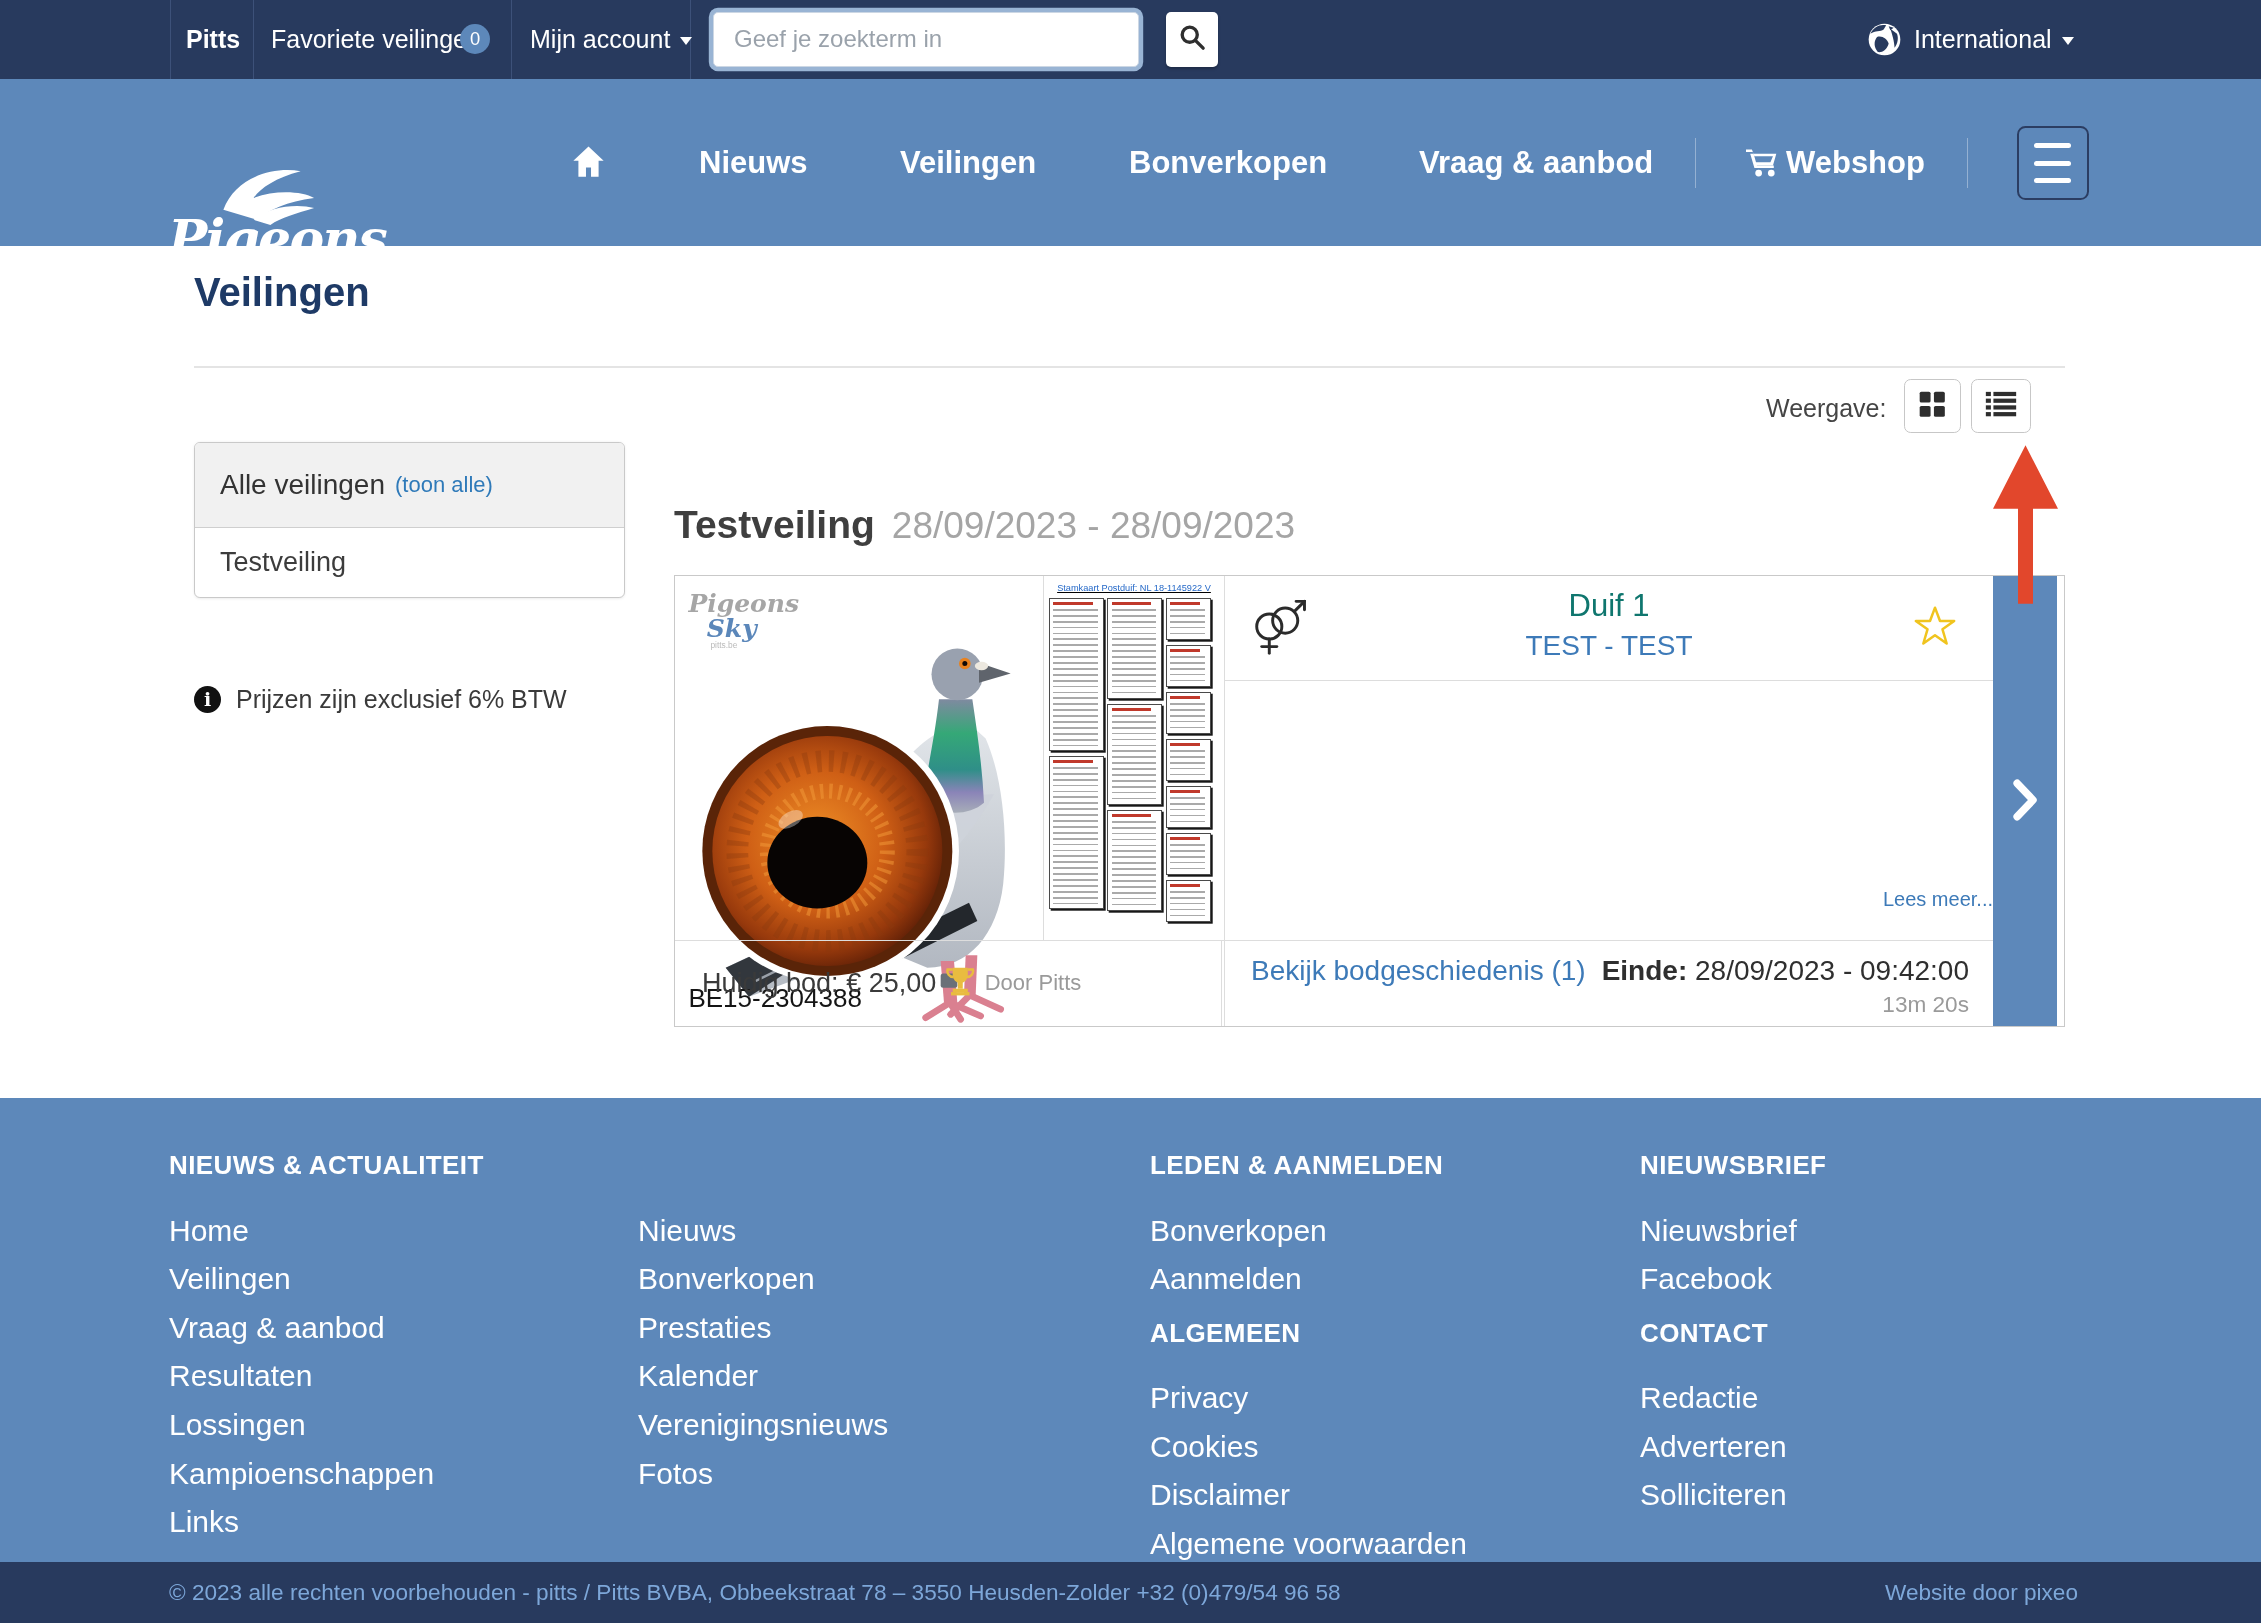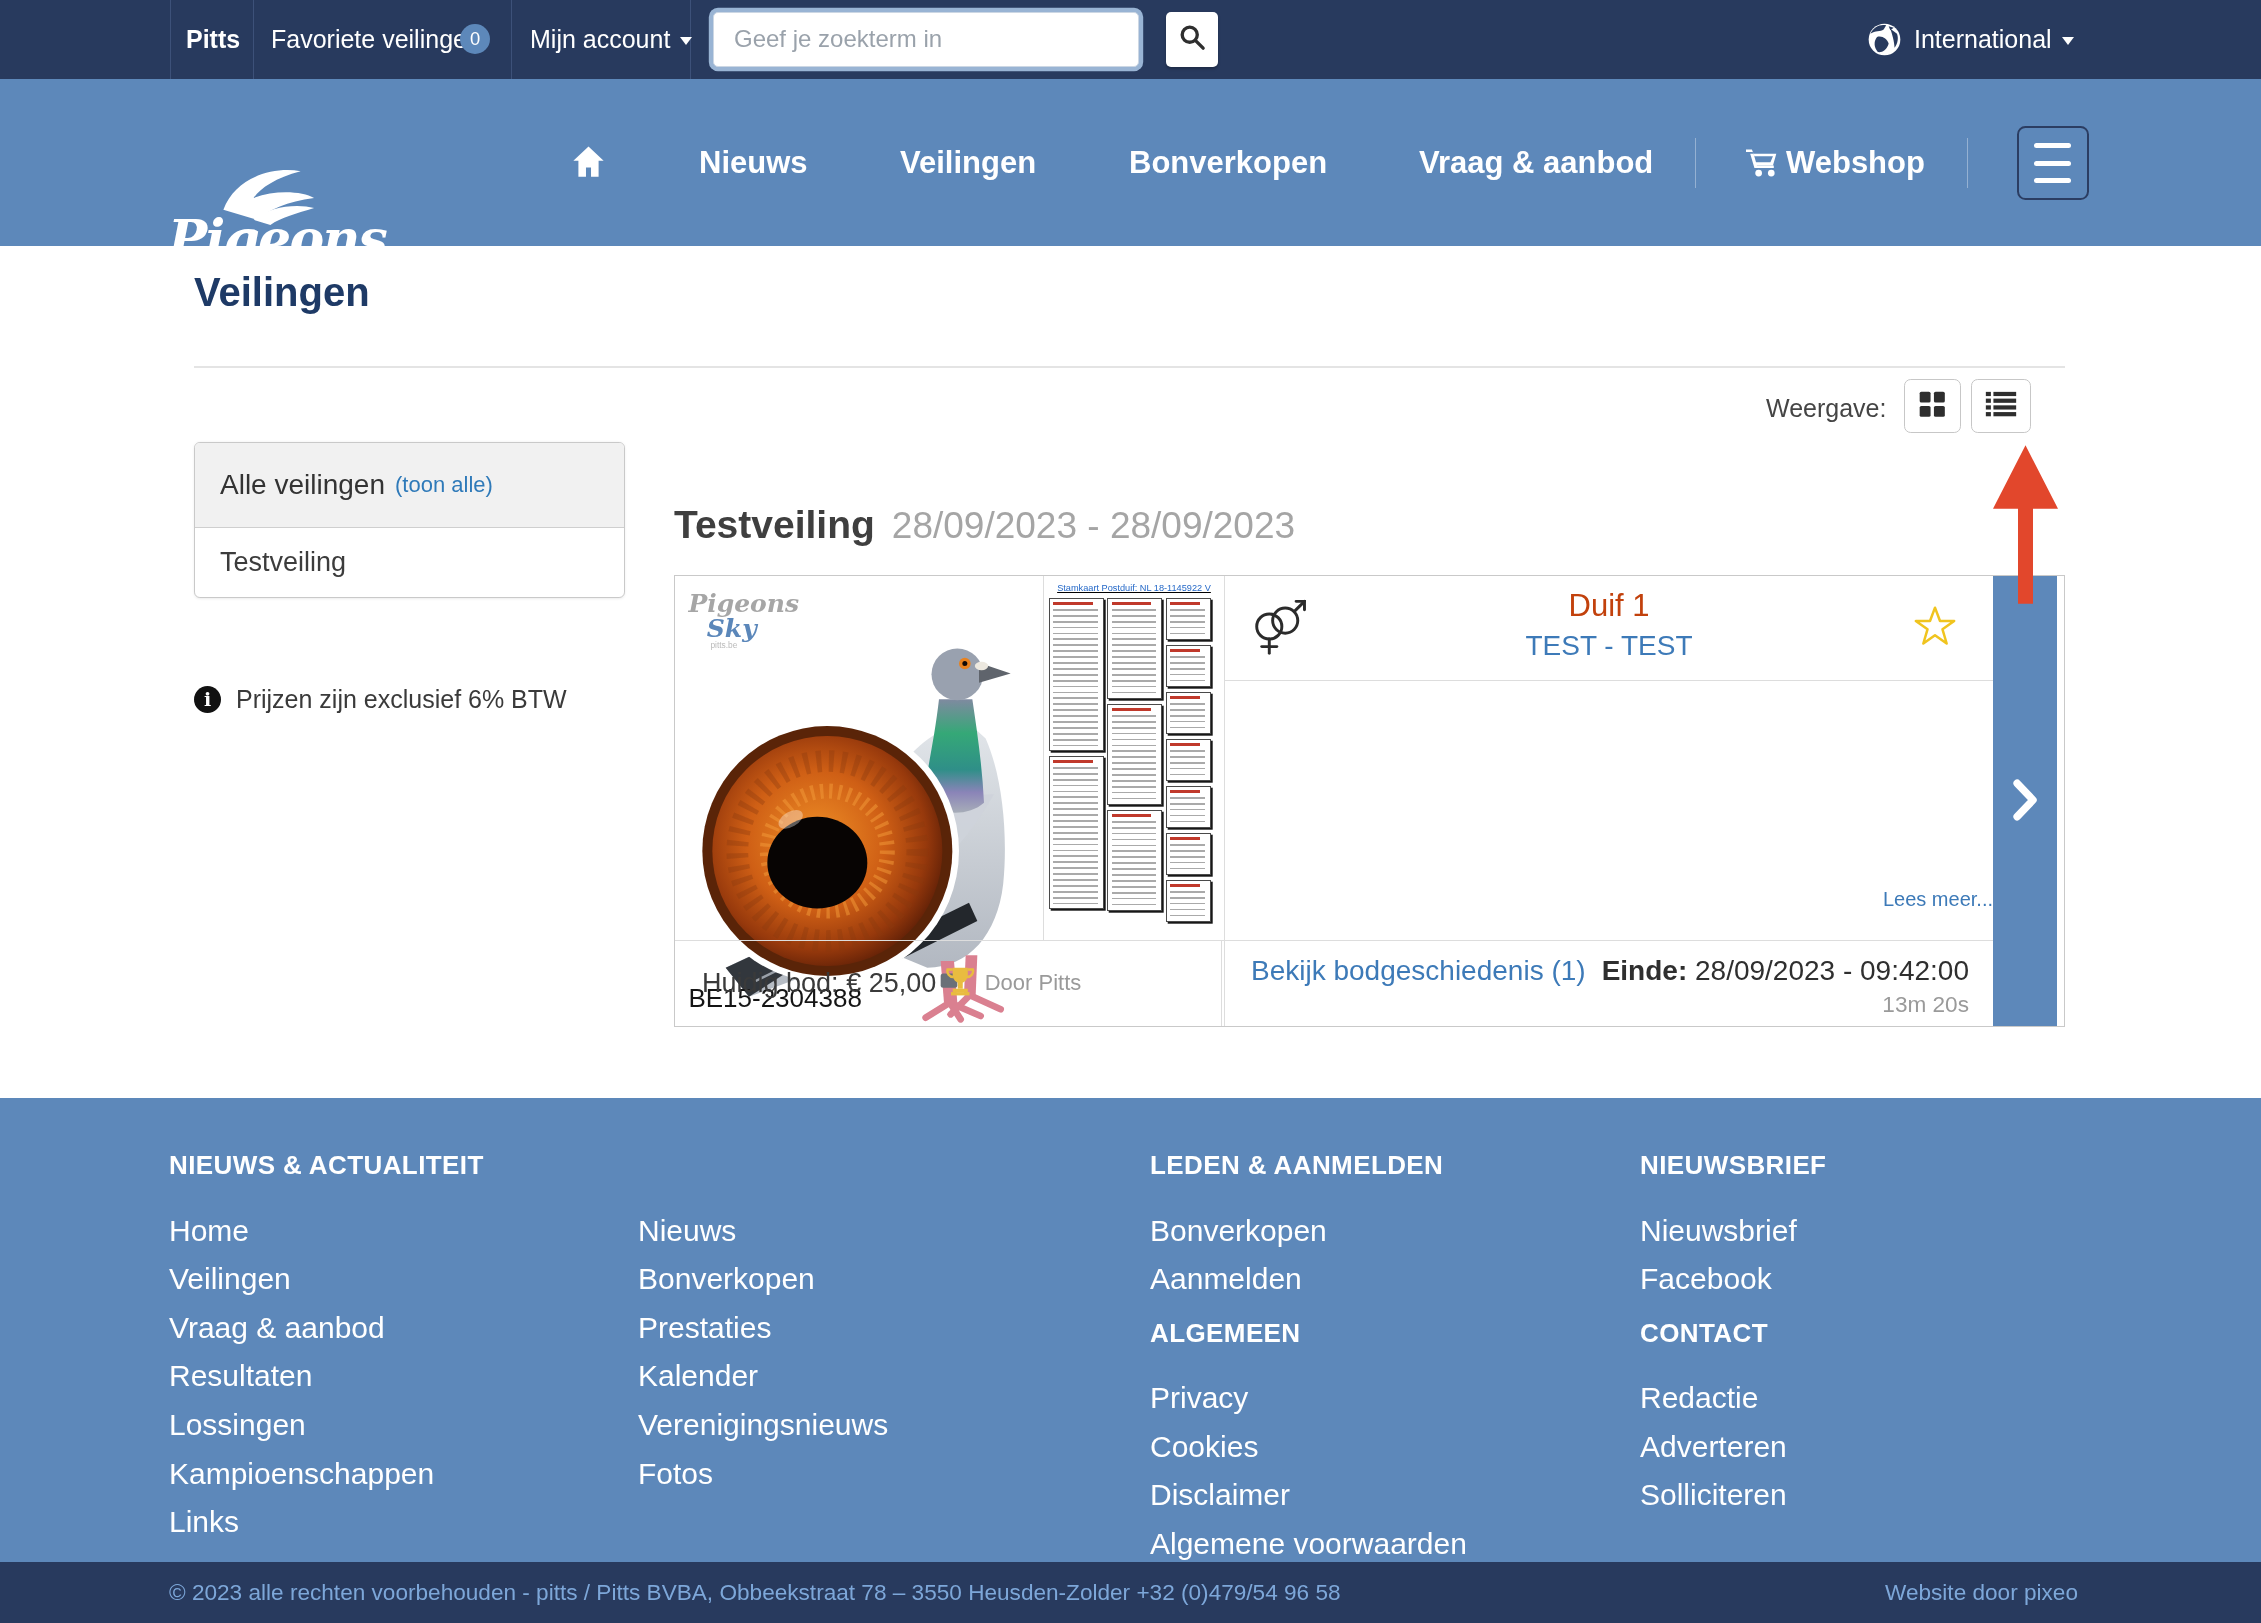--- a/index.html
+++ b/index.html
@@ -70,21 +70,21 @@
   .ring-no{position:absolute;left:13.4px;bottom:11.7px;font-size:26px;color:#151515;}
   .ped-cell{position:absolute;left:369px;top:0;width:180px;height:364px;text-decoration:underline;}
   .ped-title{padding-top:6.7px;text-align:center;font-size:9.2px;color:#2468c8;white-space:nowrap;}
   .ped-cols{display:flex;gap:3.4px;padding:5px 3.4px 0 5px;}
   .pcol{display:flex;flex-direction:column;gap:5px;}
   .pbox{position:relative;background:#fff;border:0.8px solid #4a4a4a;box-shadow:1.7px 1.7px 0 #171717;}
   .pbox::before{content:"";position:absolute;left:3.4px;top:3.4px;right:10px;height:2.5px;background:#c0392b;}
   .pbox::after{content:"";position:absolute;left:3.4px;top:10px;right:5px;bottom:3.4px;
         background:repeating-linear-gradient(to bottom,#8d8d8d 0 1.7px,transparent 1.7px 5.9px);opacity:.75;}
   .card-hd{position:absolute;left:550px;top:0;width:768px;height:104px;}
-  .duif{position:absolute;left:0;right:0;top:11.7px;text-align:center;font-size:31px;color:#c2410c;}
+  .duif{position:absolute;left:0;right:0;top:11.7px;text-align:center;font-size:31px;color:#0f766e;}
   .lineage{position:absolute;left:0;right:0;top:54px;text-align:center;font-size:28px;color:#3d7ab8;cursor:pointer;}
   .gender{position:absolute;left:23.5px;top:22px;}
   .star{position:absolute;right:37px;top:30px;cursor:pointer;}
   .lees{position:absolute;left:550px;width:768px;top:312px;text-align:right;font-size:20px;color:#3d7ab8;cursor:pointer;}
   .bid-cell{position:absolute;left:0;top:364px;width:549px;height:86px;display:flex;align-items:center;padding-left:27px;box-sizing:border-box;gap:10px;}
   .bid-cell .lbl{font-size:27px;color:#3a3a3a;white-space:nowrap;}
   .bid-cell .by{font-size:22px;color:#9a9a9a;white-space:nowrap;}
   .hist{position:absolute;left:576px;top:379px;font-size:28px;color:#3d7ab8;cursor:pointer;white-space:nowrap;}
   .einde{position:absolute;right:95px;top:379px;font-size:28px;color:#2f2f2f;white-space:nowrap;}
   .einde b{font-weight:bold;}

